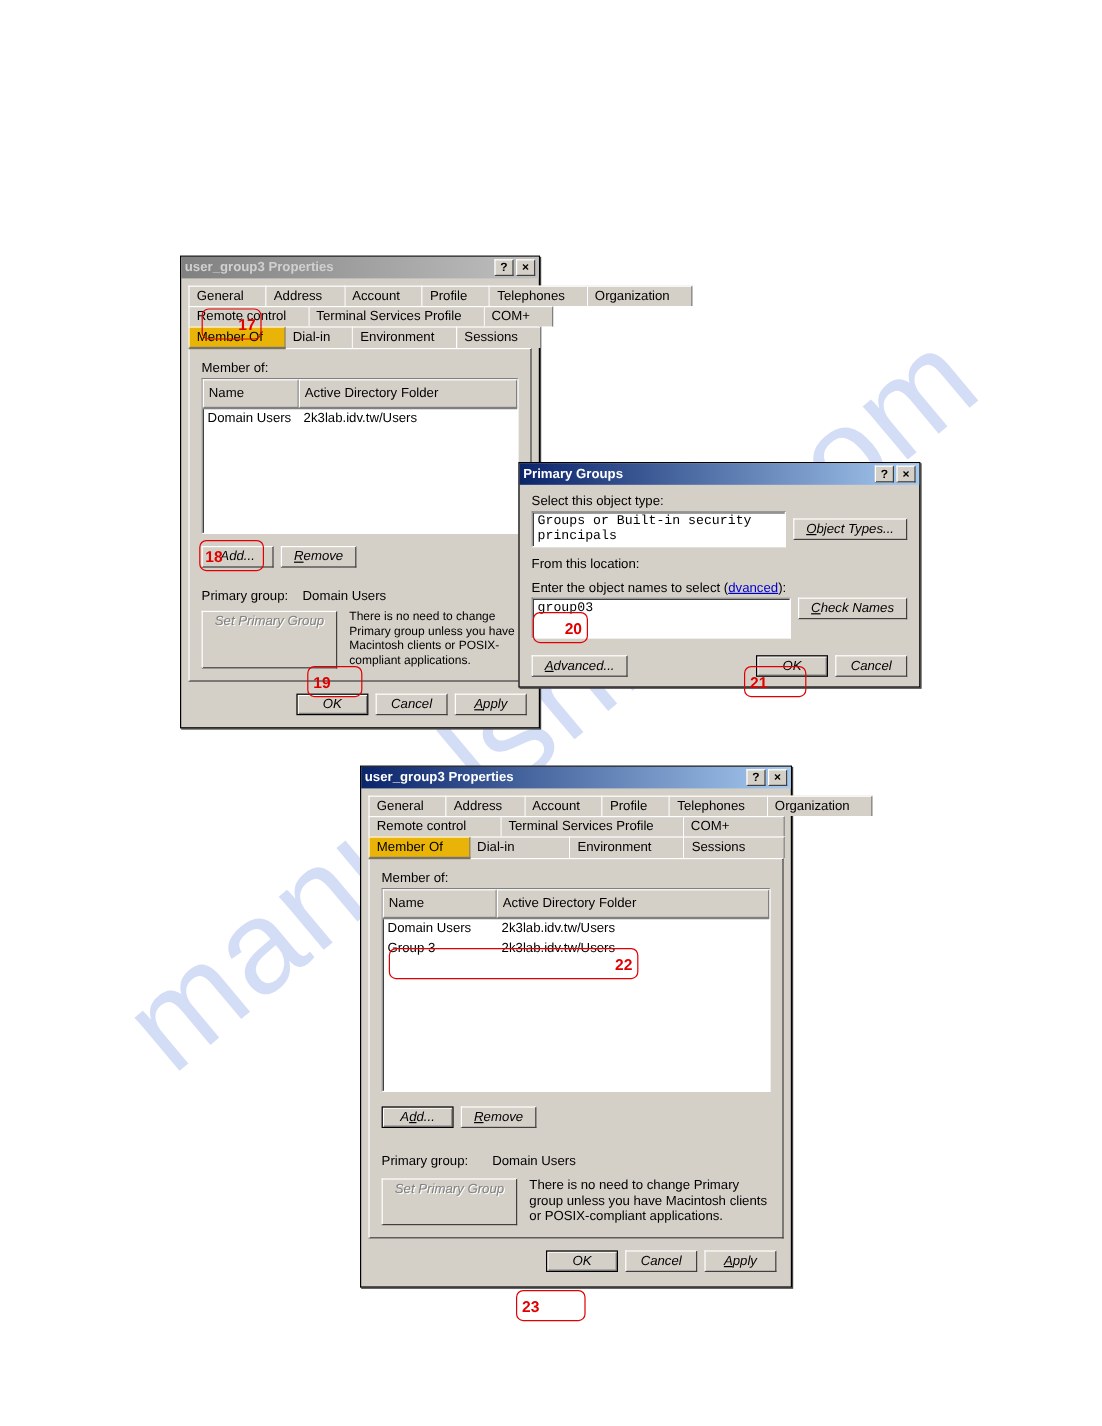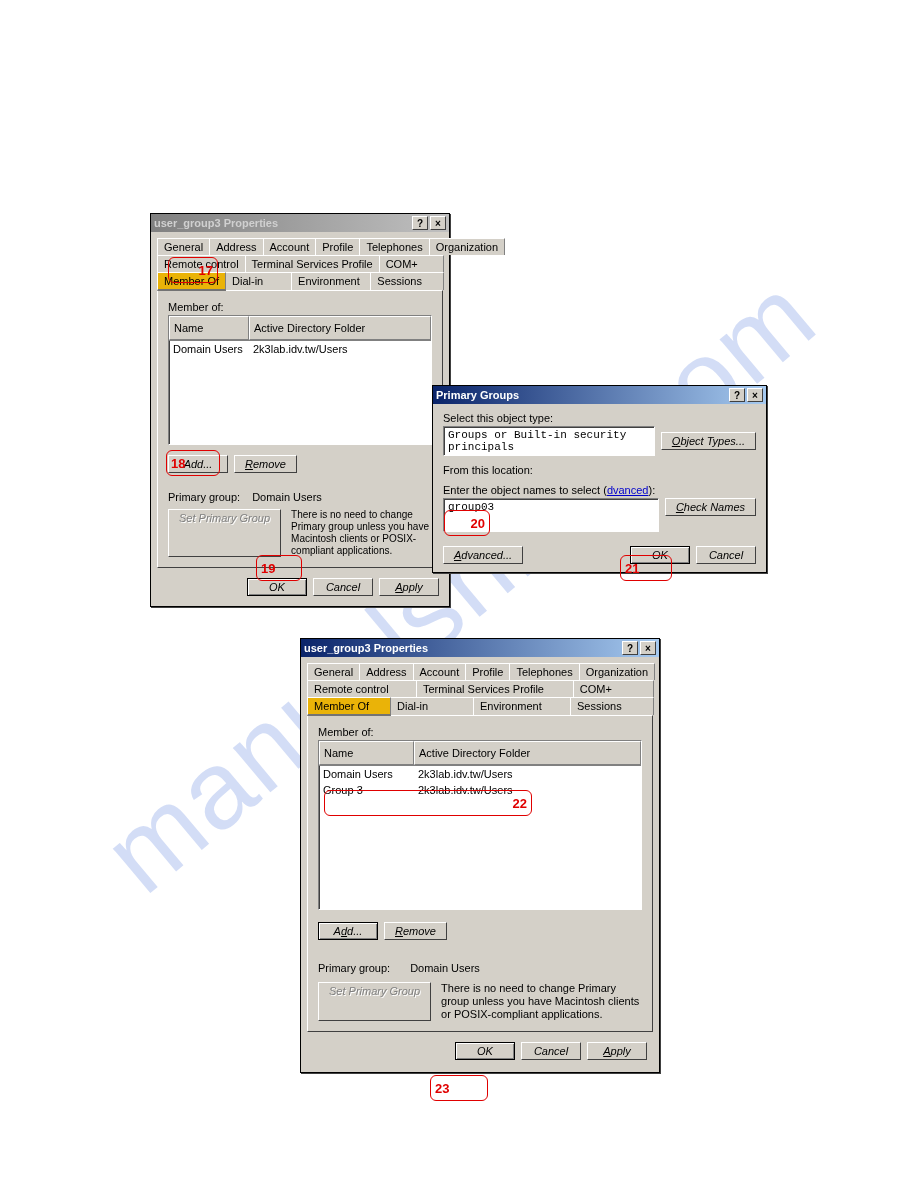--- a/index.html
+++ b/index.html
@@ -54,21 +54,21 @@
     display:flex; align-items:center; justify-content:center;
     color:#000;
   }
   .tabset { margin: 6px 6px 0 6px; display:flex; flex-wrap: wrap; position:relative; }
   .tabrow { display:flex; width:100%; }
   .tab {
     background:#d4d0c8;
     border:1px solid #fff;
     border-right-color:#808080;
     border-bottom: none;
-    padding: 2px 6px 2px 6px;
+    padding: 2px 18px 2px 6px;
     font-size:11px;
     margin-right:-1px;
     white-space:nowrap;
     flex: 0 0 auto;
   }
   .tab.active { background:#eab308; position:relative; z-index:2; border-bottom:2px solid #737373; margin-bottom:-1px;}
   .panel {
     margin: 0 6px 6px 6px;
     border:1px solid #fff;
     border-right-color:#404040; border-bottom-color:#404040;

